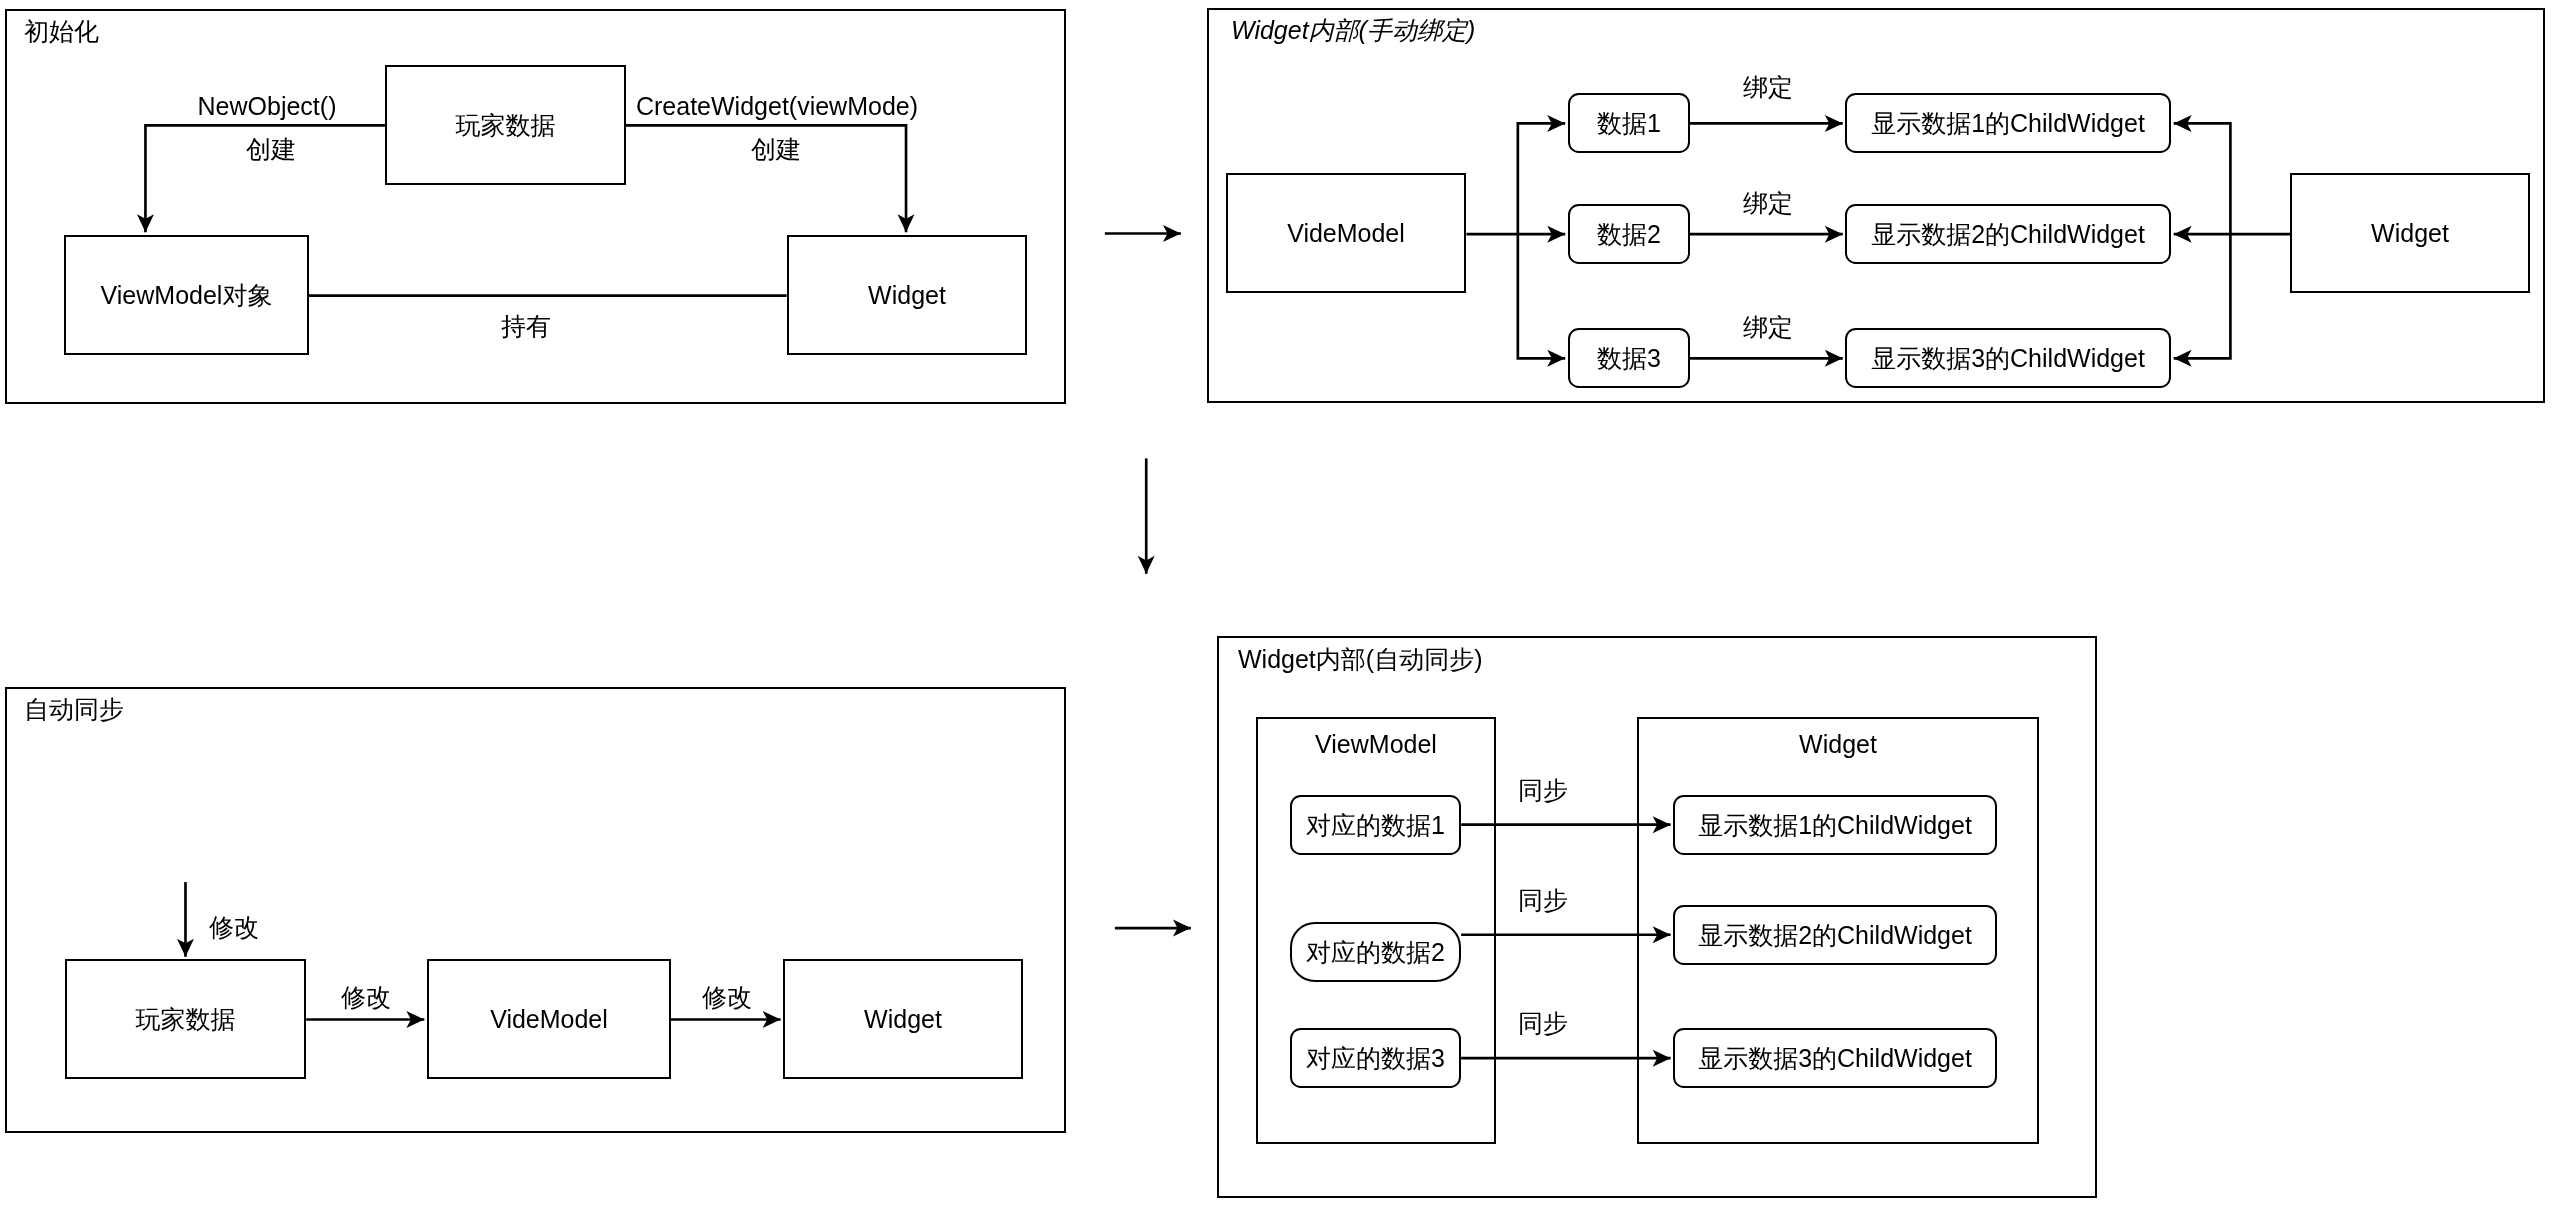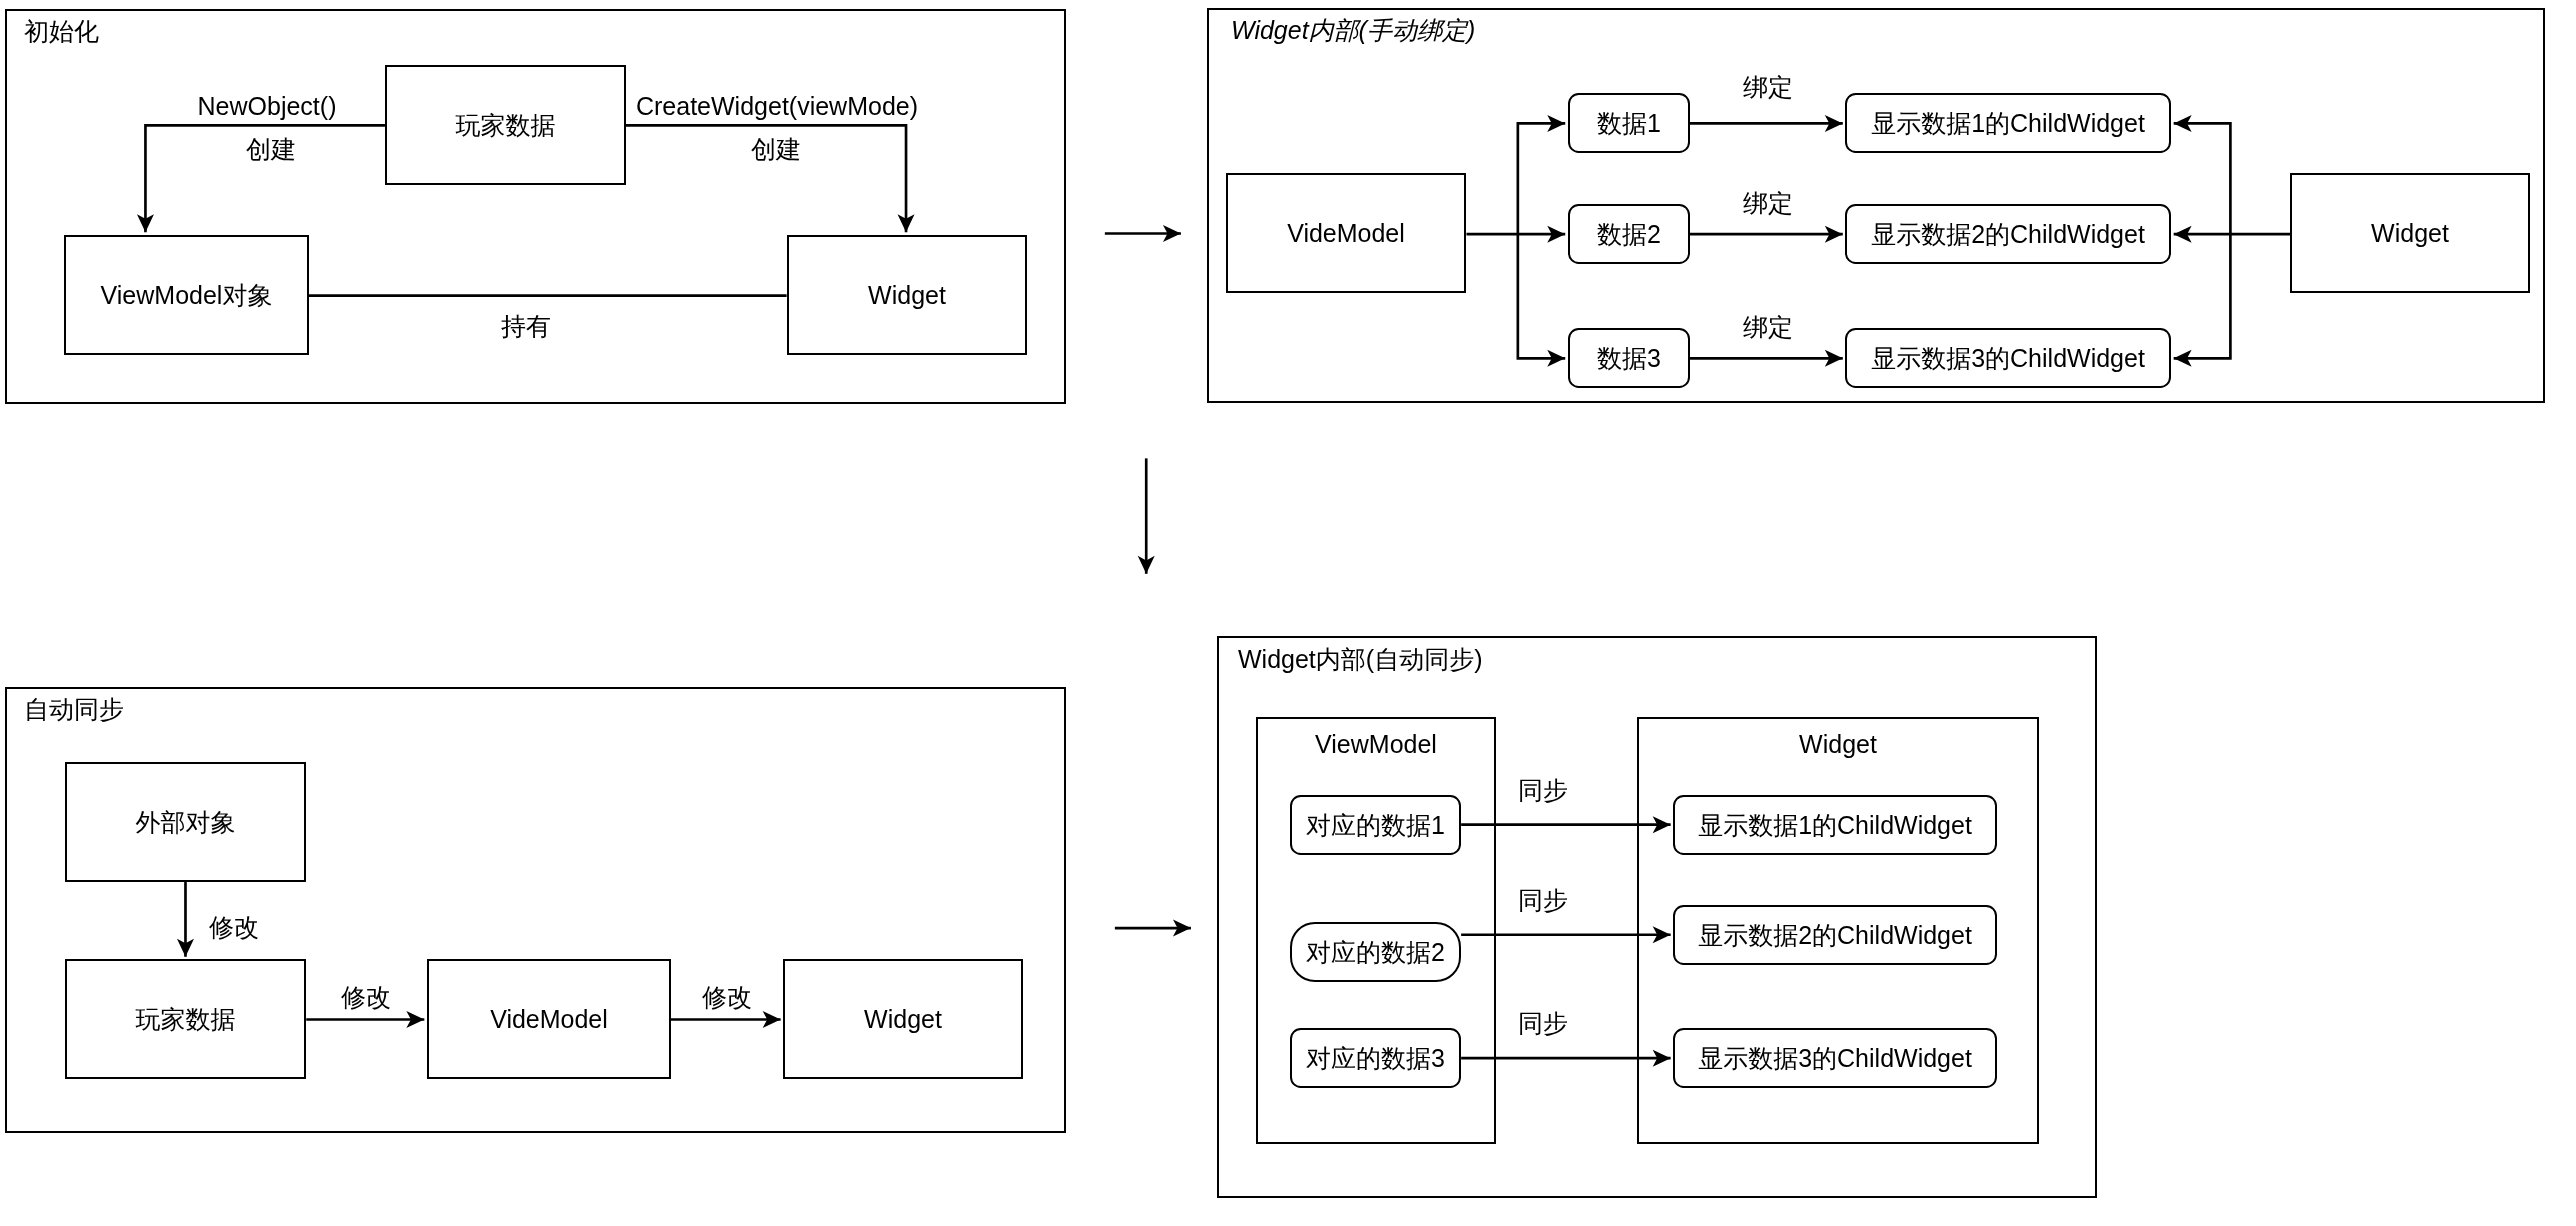--- a/index.html
+++ b/index.html
@@ -146,23 +146,20 @@
   <div class="node rounded" style="left:1845px;top:204px;width:326px;height:60px;">
     <span>显示数据2的ChildWidget</span>
   </div>
   <div class="node rounded" style="left:1845px;top:328px;width:326px;height:60px;">
     <span>显示数据3的ChildWidget</span>
   </div>
   <div class="node" style="left:2290px;top:173px;width:240px;height:120px;">
     <span>Widget</span>
   </div>
 
-  <div class="node" style="left:65px;top:762px;width:241px;height:120px;">
-    <span>外部对象</span>
-  </div>
   <div class="node" style="left:65px;top:959px;width:241px;height:120px;">
     <span>玩家数据</span>
   </div>
   <div class="node" style="left:427px;top:959px;width:244px;height:120px;">
     <span>VideModel</span>
   </div>
   <div class="node" style="left:783px;top:959px;width:240px;height:120px;">
     <span>Widget</span>
   </div>
 

